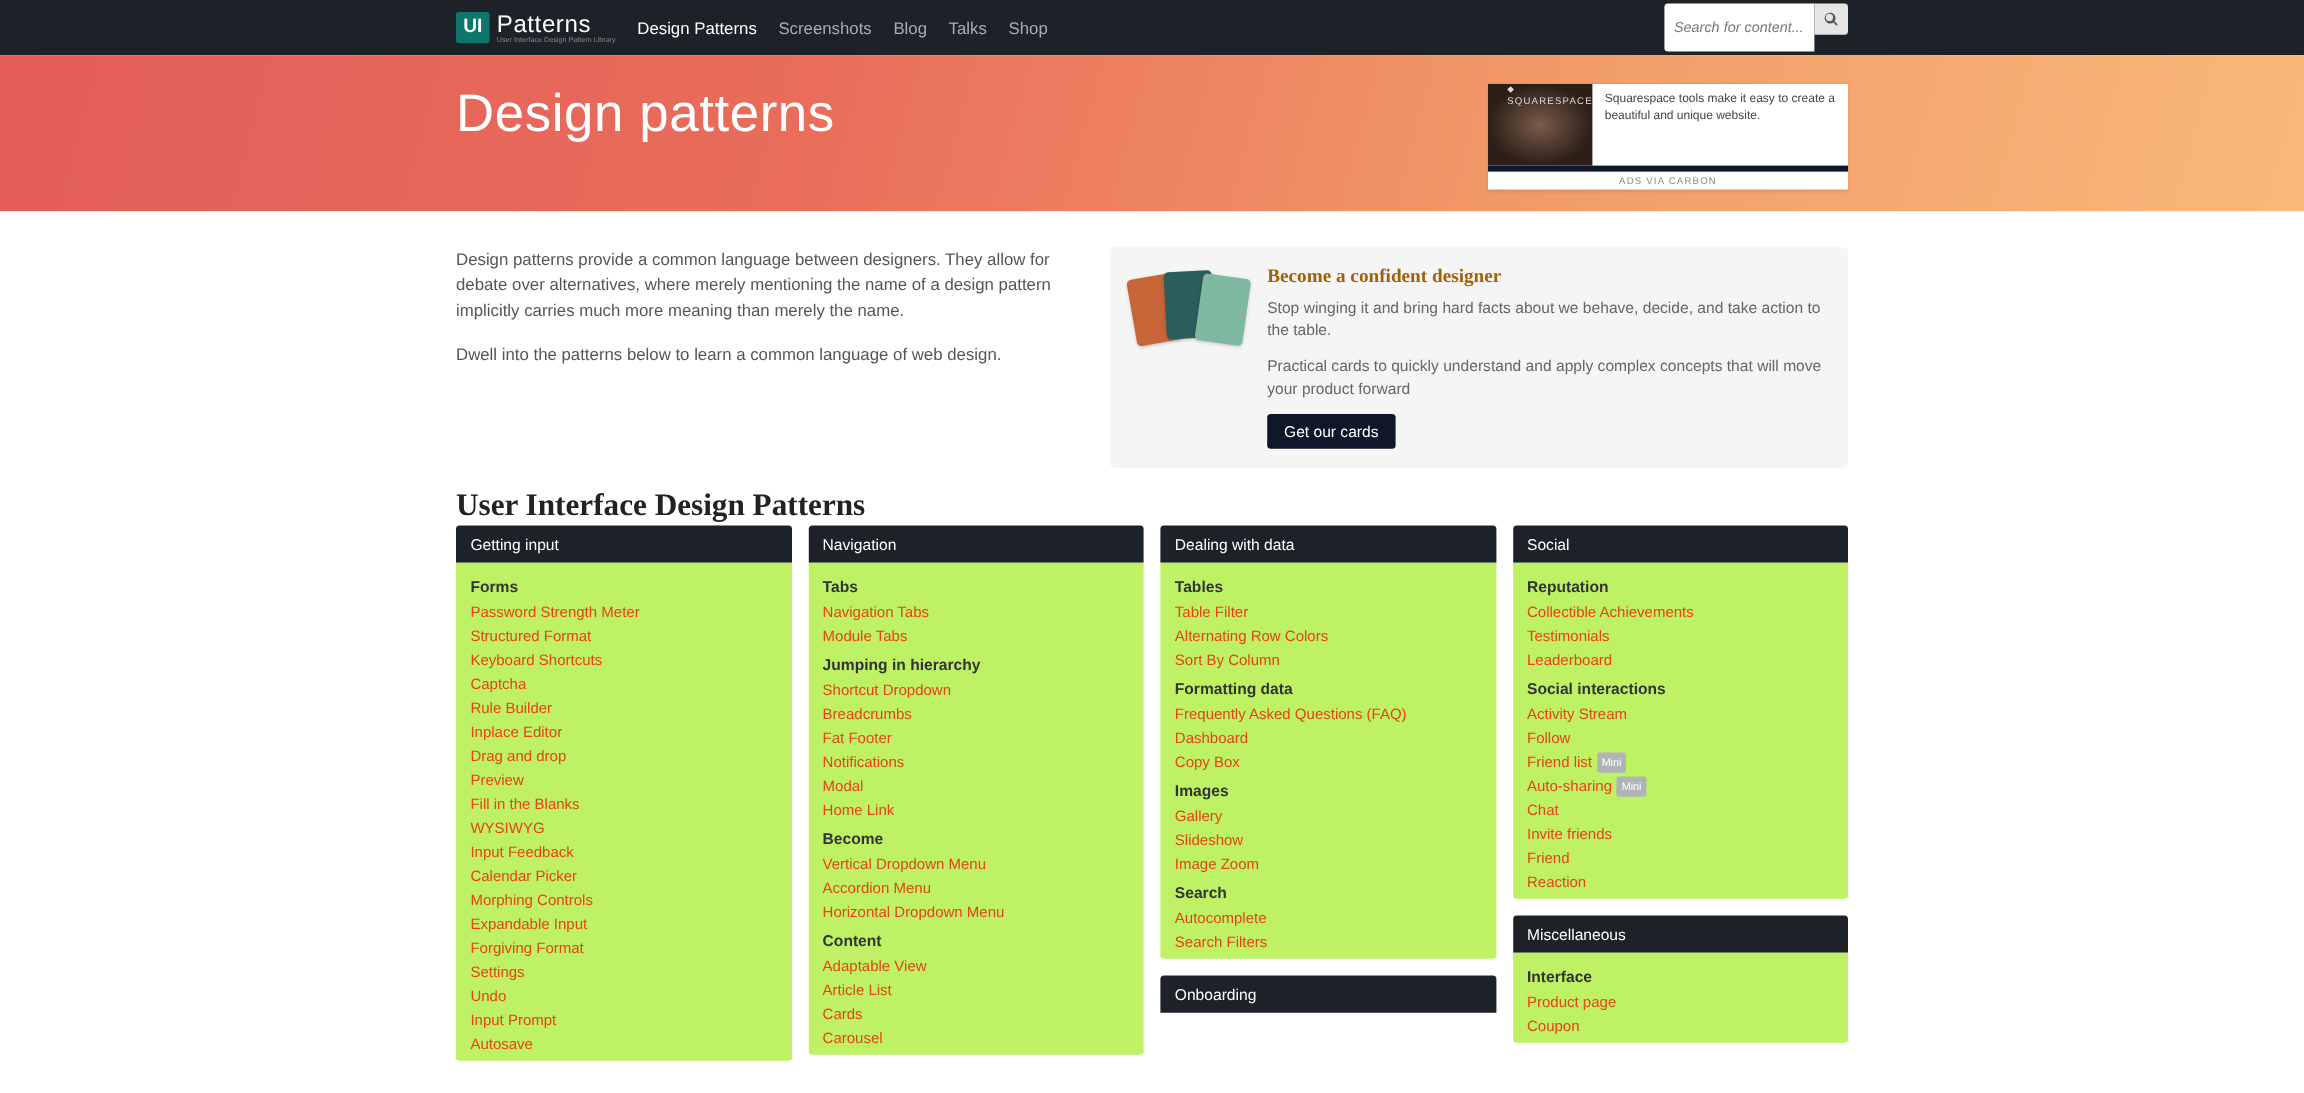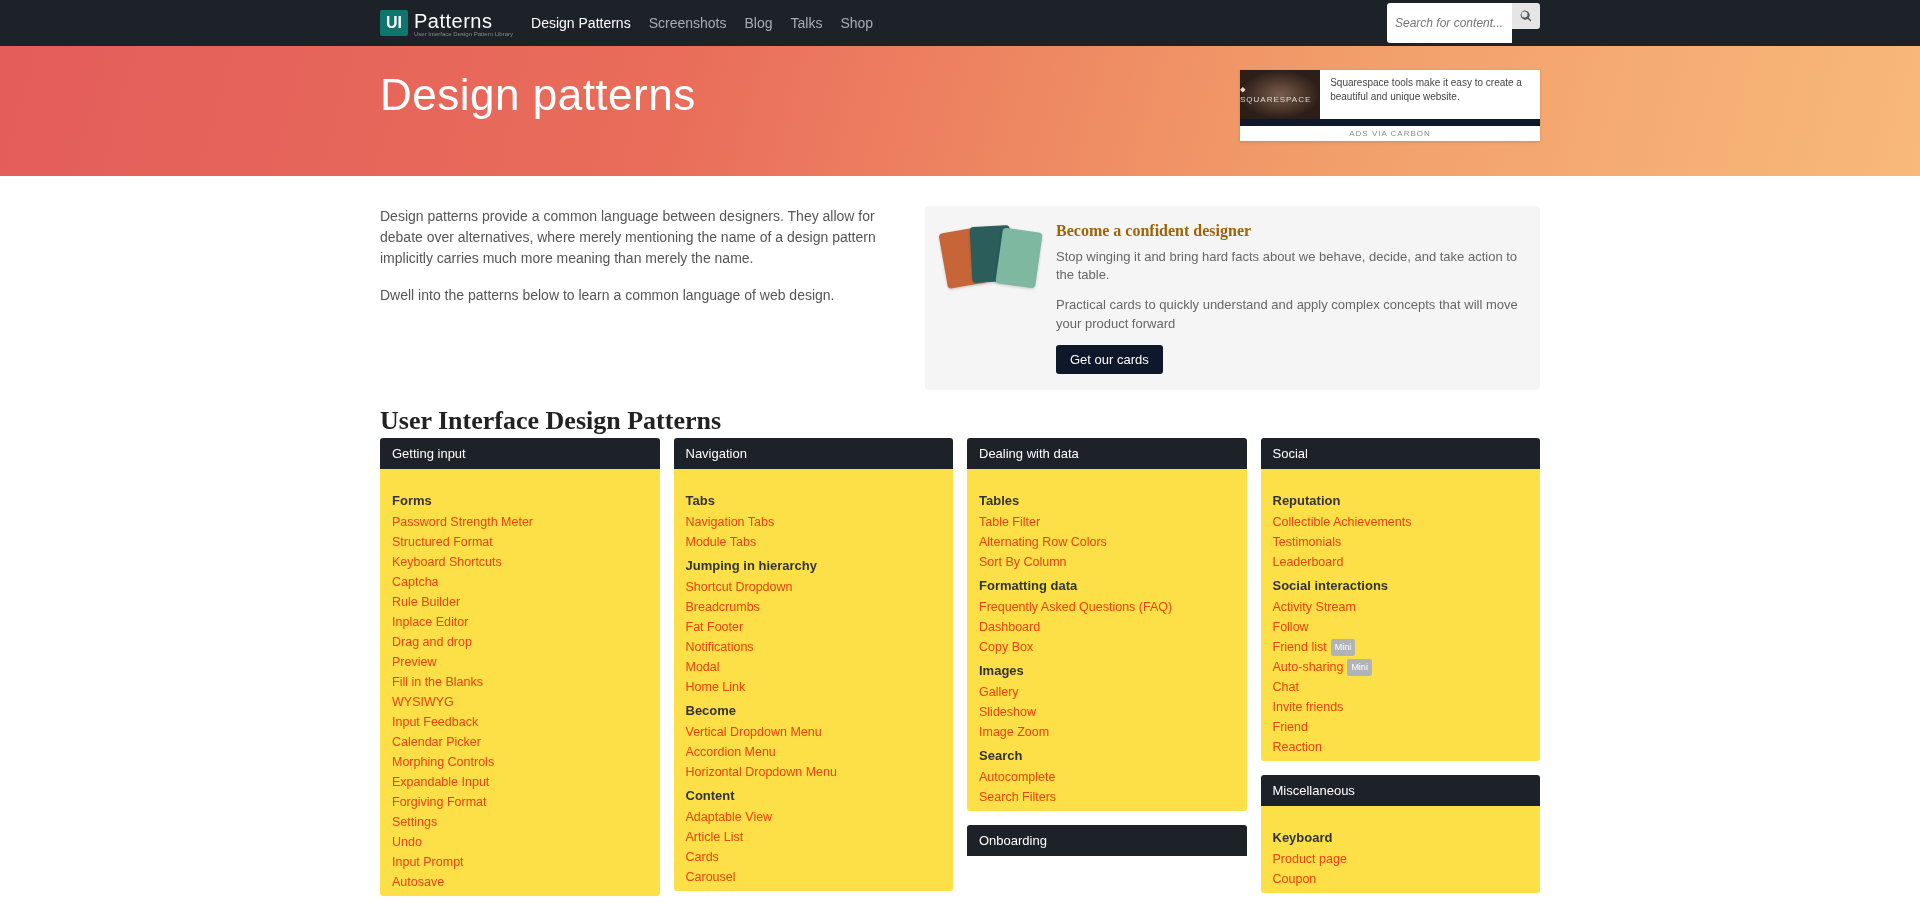--- a/index.html
+++ b/index.html
@@ -20,23 +20,23 @@
 .search-input { width: 125px; height: 40px; border: none; border-radius: 3px 0 0 3px; padding: 0 8px; font-size: 12px; font-style: italic; color: #999; }
 .search-btn { width: 28px; height: 26px; background: #e5e5e5; border: none; border-radius: 0 3px 3px 0; display: flex; align-items: center; justify-content: center; cursor: pointer; }
 .search-btn svg { width: 12px; height: 12px; fill: #555; }
 
 
 .hero { background: linear-gradient(105deg, #e35d5b 0%, #e96d5a 35%, #f29f6a 70%, #f8b97a 100%); height: 130px; position: relative; }
 .hero-inner { width: 1200px; margin: 0 auto; padding: 0 20px; display: flex; justify-content: space-between; align-items: flex-start; padding-top: 24px; }
 .hero-title { color: #fff; font-size: 44px; font-weight: 300; letter-spacing: 0.5px; }
 .ad-box { background: #fff; width: 300px; box-shadow: 0 1px 3px rgba(0,0,0,0.15); }
 .ad-content { display: flex; }
-.ad-img { width: 130px; height: 49px; background: radial-gradient(ellipse at center, #7a5c4a 0%, #2d1f18 70%); display: flex; align-items: center; justify-content: center; color: #ddd; font-size: 8px; letter-spacing: 1px; }
+.ad-img { width: 130px; height: 68px; background: radial-gradient(ellipse at center, #7a5c4a 0%, #2d1f18 70%); display: flex; align-items: flex-start; justify-content: center; color: #ddd; font-size: 8px; letter-spacing: 1px; padding-left: 16px; }
 .ad-text { padding: 6px 10px; font-size: 10px; line-height: 1.4; color: #444; }
-.ad-footer { text-align: center; font-size: 8px; letter-spacing: 1px; color: #888; padding: 3px 0; border-top: 7px solid #0f172a; }
+.ad-footer { text-align: center; font-size: 8px; letter-spacing: 1px; color: #888; padding: 3px 0; border-top: 5px solid #0f172a; }
 
 
 .container { width: 1200px; margin: 0 auto; padding: 30px 20px 0; }
 .intro-row { display: flex; gap: 30px; margin-bottom: 16px; }
 .intro-text { flex: 1; }
 .intro-text p { color: #555; font-size: 14px; line-height: 1.5; margin-bottom: 16px; }
 .promo-box { width: 615px; background: #f5f5f5; border-radius: 4px; padding: 16px 18px; display: flex; gap: 18px; }
 .promo-img { width: 95px; height: 70px; position: relative; flex-shrink: 0; }
 .promo-img .card { position: absolute; width: 40px; height: 56px; border-radius: 4px; box-shadow: 0 1px 3px rgba(0,0,0,0.2); }
 .promo-img .c1 { background: #c76538; left: 0; top: 8px; transform: rotate(-10deg); }
@@ -46,21 +46,21 @@
 .promo-content p { font-size: 13px; color: #666; line-height: 1.4; margin-bottom: 12px; }
 .promo-btn { background: #0f172a; color: #fff; border: none; padding: 7px 14px; font-size: 13px; border-radius: 3px; cursor: pointer; }
 
 h2.section-title { font-size: 26px; font-weight: 700; color: #222; margin-bottom: 2px; font-family: Georgia, serif; }
 
 
 .columns { display: flex; gap: 14px; }
 .col { flex: 1; }
 .col-panel { margin-bottom: 14px; }
 .col-header { background: #1d2128; color: #fff; padding: 8px 12px; font-size: 13px; border-radius: 3px 3px 0 0; }
-.col-body { background: #fde047; padding: 24px 12px 4px; border-radius: 0 0 3px 3px; }
+.col-body { background: #bef264; padding: 12px 12px 4px; border-radius: 0 0 3px 3px; }
 .group-title { font-weight: 700; font-size: 13px; color: #333; margin-bottom: 4px; margin-top: 6px; }
 .group-title:first-child { margin-top: 0; }
 .col-body a { display: block; color: #e74315; font-size: 12.5px; line-height: 1.6; }
 .mini { display: inline-block; background: #b0b4b8; color: #fff; font-size: 9px; padding: 1px 4px; border-radius: 2px; margin-left: 4px; vertical-align: middle; }
 </style>
 </head>
 <body>
 
 <nav class="topnav">
   <div class="topnav-inner">
@@ -221,20 +221,20 @@
             <a>Auto-sharing<span class="mini">Mini</span></a>
             <a>Chat</a>
             <a>Invite friends</a>
             <a>Friend</a>
             <a>Reaction</a>
           </div>
         </div>
         <div class="col-panel">
           <div class="col-header">Miscellaneous</div>
           <div class="col-body">
-            <div class="group-title">Keyboard</div>
+            <div class="group-title">Interface</div>
             <a>Product page</a>
             <a>Coupon</a>
           </div>
         </div>
       </div>
     </div>
 </div>
 
 </body></html>

